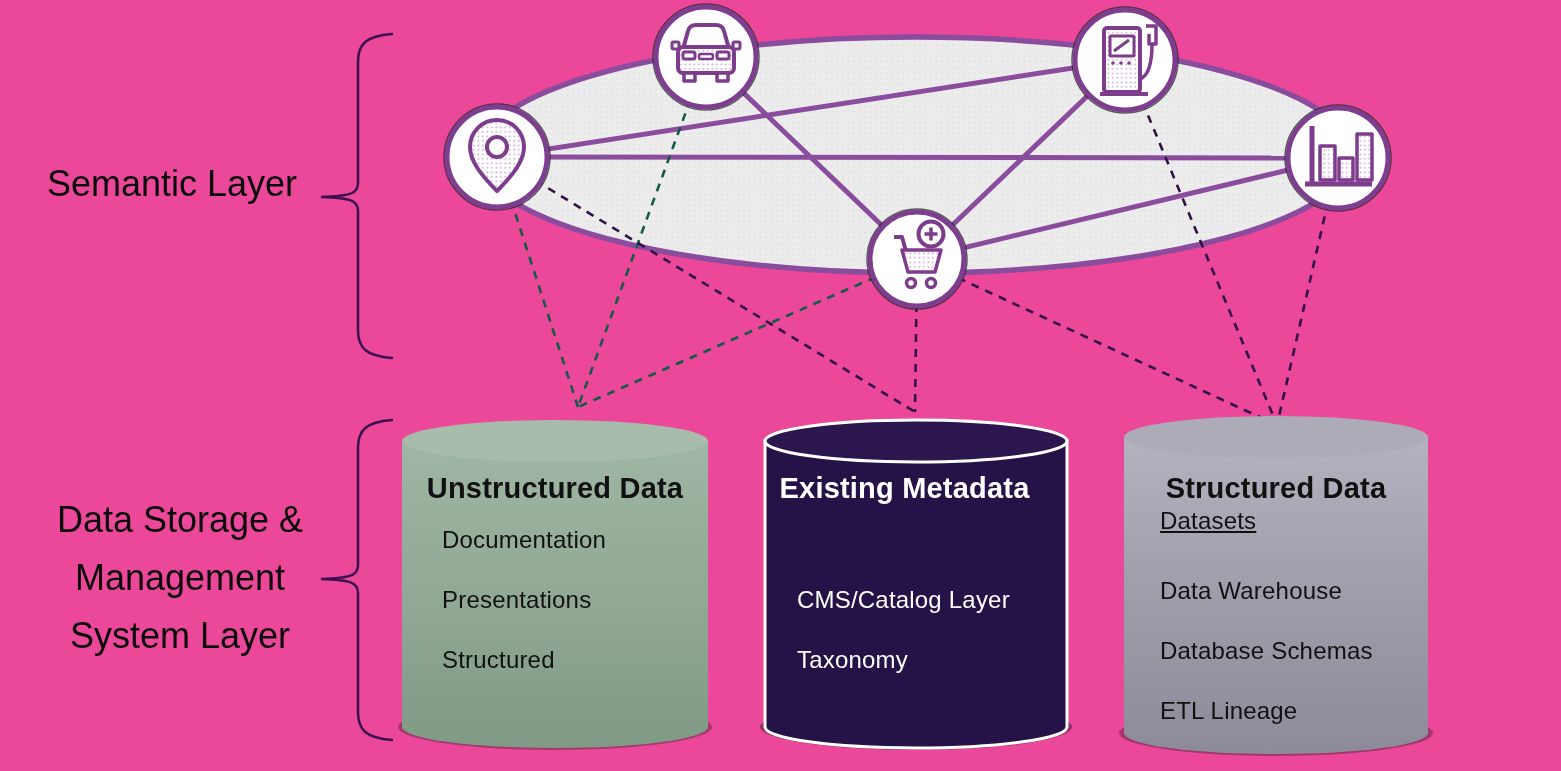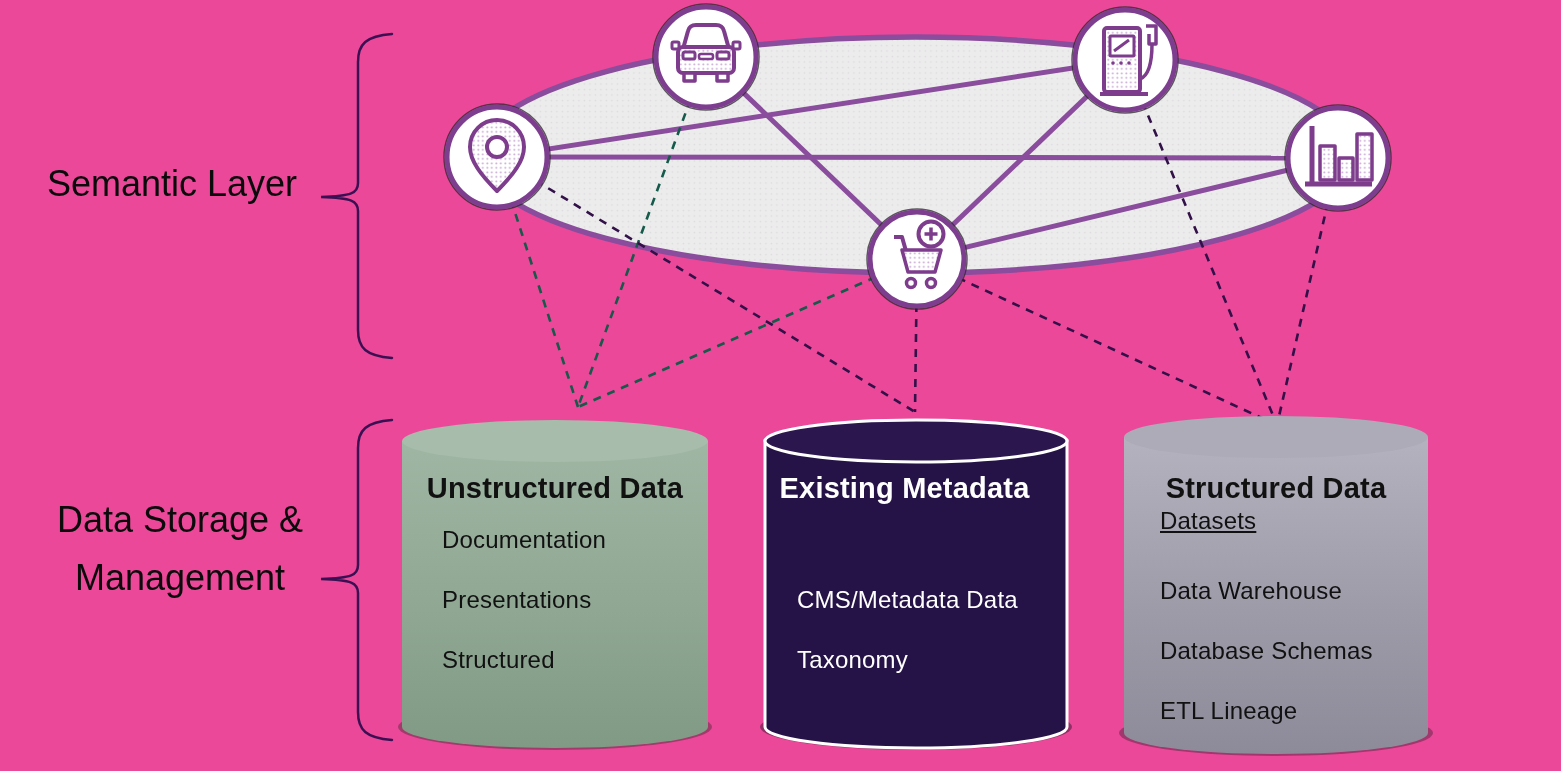--- a/index.html
+++ b/index.html
@@ -162,29 +162,30 @@
         <path d="M924.5,234 L937.5,234 M931,227.5 L931,240.5" stroke-width="3.5"></path>
       </g>
     </g>
   </svg>
 
   <div class="txt layer-label" style="left:0px;top:155px;width:344px;">Semantic Layer</div>
 
   <div class="txt layer-label" style="left:0px;top:491px;width:360px;">
     <div>Data Storage &amp;</div>
     <div>Management</div>
+    <div>System Layer</div>
   </div>
 
   <div class="txt cyl-title" style="left:402px;top:472px;width:306px;">Unstructured Data</div>
   <div class="txt cyl-item" style="left:442px;top:526px;">Documentation</div>
   <div class="txt cyl-item" style="left:442px;top:586px;">Presentations</div>
   <div class="txt cyl-item" style="left:442px;top:646px;">Structured</div>
 
   <div class="txt cyl-title white" style="left:765px;top:472px;width:279px;">Existing Metadata</div>
-  <div class="txt cyl-item white" style="left:797px;top:586px;">CMS/Metadata Data</div>
+  <div class="txt cyl-item white" style="left:797px;top:586px;">CMS/Catalog Layer</div>
   <div class="txt cyl-item white" style="left:797px;top:646px;">Taxonomy</div>
 
   <div class="txt cyl-title" style="left:1124px;top:472px;width:304px;">Structured Data</div>
   <div class="txt cyl-item" style="left:1160px;top:507px;text-decoration:underline;">Datasets</div>
   <div class="txt cyl-item" style="left:1160px;top:637px;">Database Schemas</div>
   <div class="txt cyl-item" style="left:1160px;top:577px;">Data Warehouse</div>
   <div class="txt cyl-item" style="left:1160px;top:697px;">ETL Lineage</div>
 
 </div>
 

